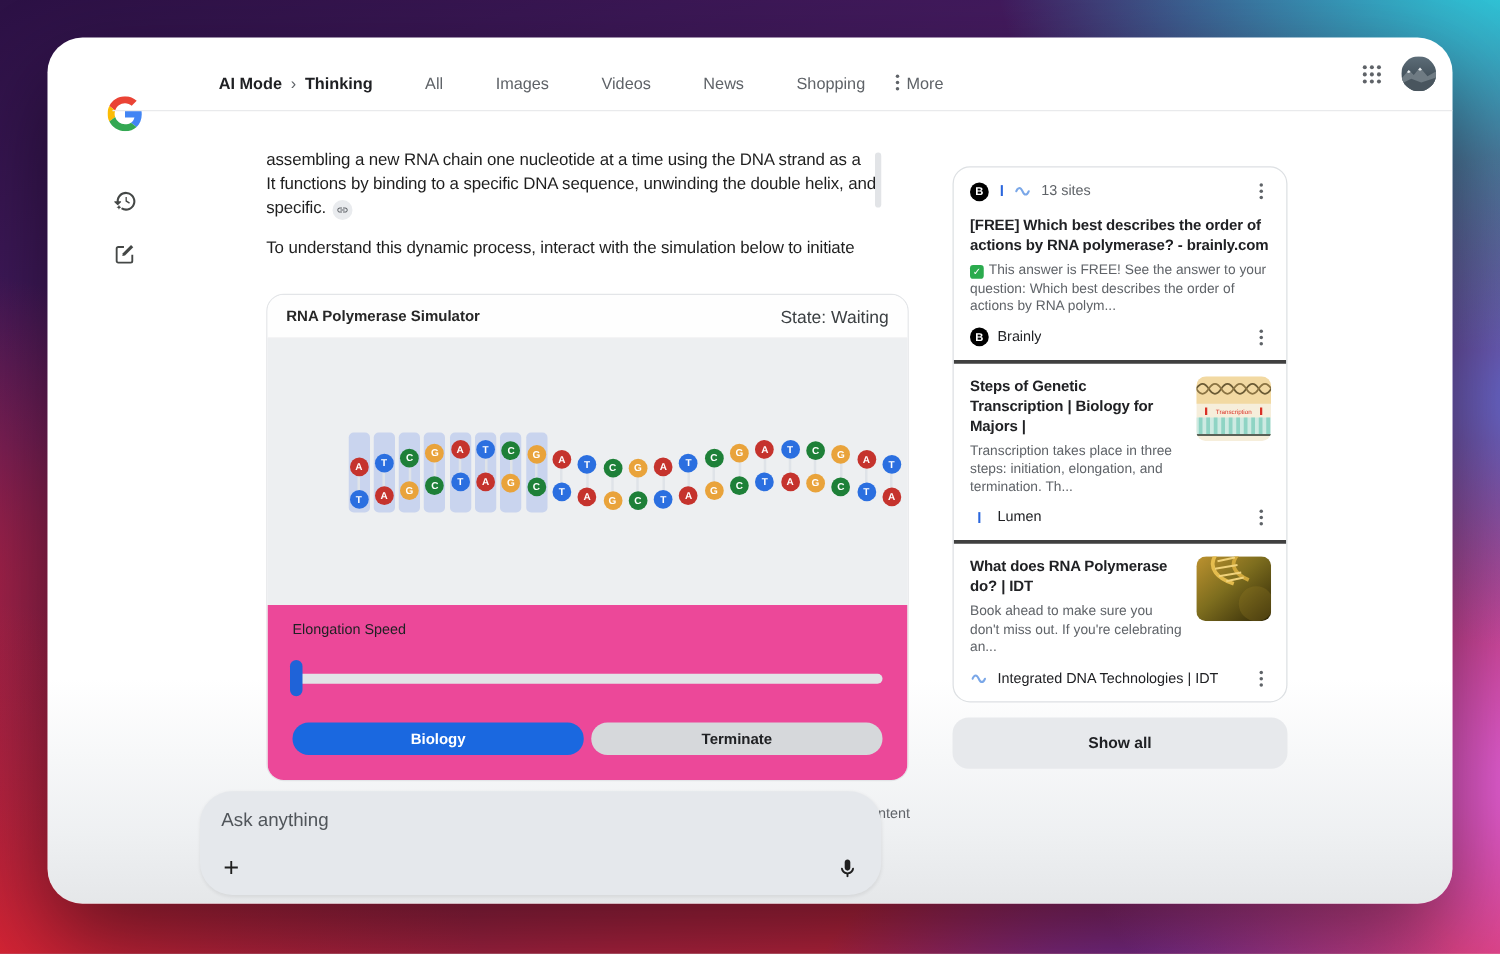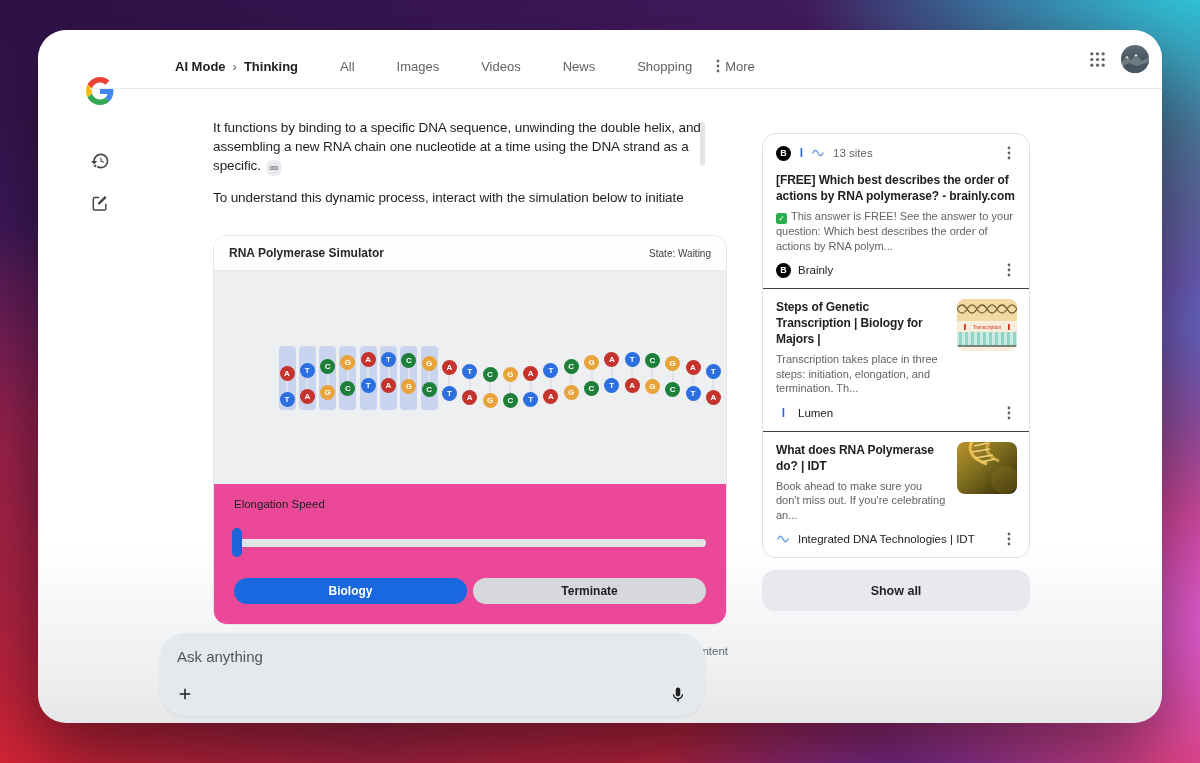--- a/index.html
+++ b/index.html
@@ -41,21 +41,21 @@
   .para { font-size:13.5px; line-height:19px; letter-spacing:-0.1px; color:#1f1f1f; }
   .para .pline { white-space:nowrap; }
   .p2 { margin-top:12px; }
   .link-chip { display:inline-flex; width:16px; height:16px; border-radius:50%; background:#e9ebee; align-items:center; justify-content:center; margin-left:5px; vertical-align:-3px; cursor:pointer; }
   .link-chip svg { width:10px; height:10px; fill:#5f6368; }
   .scroll-thumb { position:absolute; left:662px; top:92px; width:5px; height:44px; border-radius:3px; background:#e2e4e7; }
   
   .sim-card { margin-top:28px; width:514px; height:390px; border:1px solid #e3e5e8; border-radius:14px; overflow:hidden; background:#fff; }
   .sim-head { height:35px; display:flex; align-items:center; justify-content:space-between; padding:0 15px; border-bottom:1px solid #e9eaec; background:#fefefe; }
   .sim-title { font-size:12px; font-weight:700; color:#272727; letter-spacing:0; }
-  .sim-state { font-size:10px; color:#3c4043; }
+  .sim-state { font-size:14px; color:#3c4043; }
   .sim-viewport { position:relative; height:213px; background:#edeff1; }
   .dna-col { position:absolute; top:75px; width:17px; height:64px; border-radius:4px; }
   .dna-line { position:absolute; width:2px; background:#dfe3e8; }
   .dna-base { position:absolute; width:15px; height:15px; border-radius:50%; color:#fff; font-size:8px; font-weight:700; display:flex; align-items:center; justify-content:center; }
   .sim-controls { height:142px; background:#ec4899; padding:14px 20px 0 20px; }
   .speed-label { font-size:11.5px; color:#202124; }
   .slider { position:relative; margin-top:29px; height:8px; border-radius:4px; background:#e2e4e7; cursor:pointer; }
   .slider-handle { position:absolute; left:-2px; top:-11px; width:10px; height:29px; border-radius:5px; cursor:grab; }
   .sim-buttons { display:flex; gap:6px; margin-top:31px; }
   .sim-btn { flex:1; height:26px; border:none; border-radius:13px; font-size:12px; font-weight:700; font-family:inherit; cursor:pointer; }
@@ -70,21 +70,21 @@
   
   .right-col { position:absolute; left:724px; top:103px; width:268px; }
   .src-card { border:1px solid #dde0e3; border-radius:14px; background:#fff; overflow:hidden; }
   .src-head { display:flex; align-items:center; padding:11px 12px 9px 13px; }
   .fav { width:15px; height:15px; border-radius:50%; display:flex; align-items:center; justify-content:center; flex:none; }
   .fav-brainly { background:#000; color:#fff; font-size:9px; font-weight:700; }
   .fav-lumen { color:#2a66dd; font-size:12px; font-weight:700; background:transparent; }
   .sites-count { font-size:11.5px; color:#5f6368; margin-left:7px; }
   .kebab { margin-left:auto; width:16px; height:16px; color:#5f6368; display:flex; align-items:center; justify-content:center; cursor:pointer; flex:none; }
   .result { padding:2px 12px 10px 13px; }
-  .result + .result { border-top:1px solid #404040; padding-top:10px; }
+  .result + .result { border-top:3px solid #404040; padding-top:10px; }
   .res-title { font-size:12px; font-weight:700; line-height:16px; letter-spacing:-0.1px; color:#202124; cursor:pointer; }
   .res-snippet { margin-top:5px; font-size:11px; line-height:14.5px; color:#5f6368; }
   .check-badge { display:inline-flex; width:11px; height:11px; border-radius:2.5px; background:#2bab4e; color:#fff; font-size:8px; line-height:11px; align-items:center; justify-content:center; margin-right:4px; vertical-align:-1px; }
   .res-body { display:flex; gap:10px; }
   .res-text { flex:1; min-width:0; }
   .res-thumb { flex:none; width:60px; height:52px; border-radius:8px; overflow:hidden; cursor:pointer; }
   .src-row { display:flex; align-items:center; margin-top:9px; }
   .src-name { font-size:11.5px; color:#202124; margin-left:7px; white-space:nowrap; overflow:hidden; }
   .show-all { margin-top:12px; width:100%; height:41px; border:none; border-radius:13px; background:#e7e9ec; font-family:inherit; font-size:12.5px; font-weight:700; color:#1f2023; cursor:pointer; }
   .wave-icon svg { display:block; }
@@ -163,22 +163,22 @@
         <path d="M0 18 L6 11 L10 15 L15 9 L21 16 L28 12 L28 28 L0 28 Z" fill="#6f7b83"></path>
         <path d="M4.5 12.7 L6 11 L7.5 12.6 L6 13.4 Z M13.5 10.7 L15 9 L16.6 10.8 L15 11.5 Z" fill="#e8ecef"></path>
         <path d="M0 22 L8 18 L16 21 L28 17 L28 28 L0 28 Z" fill="#49555e"></path>
       </svg>
   </div>
 
   <div class="scroll-thumb"></div>
 
   <div class="main-col">
     <div class="para">
+      <div class="pline">assembling a new RNA chain one nucleotide at a time using the DNA strand as a</div>
       <div class="pline">It functions by binding to a specific DNA sequence, unwinding the double helix, and</div>
-      <div class="pline">assembling a new RNA chain one nucleotide at a time using the DNA strand as a</div>
       <div class="pline"><span>specific.</span><span class="link-chip">
             <svg viewBox="0 0 24 24">
               <path d="M3.9 12c0-1.71 1.39-3.1 3.1-3.1h4V7H7c-2.76 0-5 2.24-5 5s2.24 5 5 5h4v-1.9H7c-1.71 0-3.1-1.39-3.1-3.1zM8 13h8v-2H8v2zm9-6h-4v1.9h4c1.71 0 3.1 1.39 3.1 3.1s-1.39 3.1-3.1 3.1h-4V17h4c2.76 0 5-2.24 5-5s-2.24-5-5-5z"></path>
             </svg>
           </span></div>
     </div>
     <div class="para p2">
       <div class="pline">To understand this dynamic process, interact with the simulation below to initiate</div>
     </div>
 

